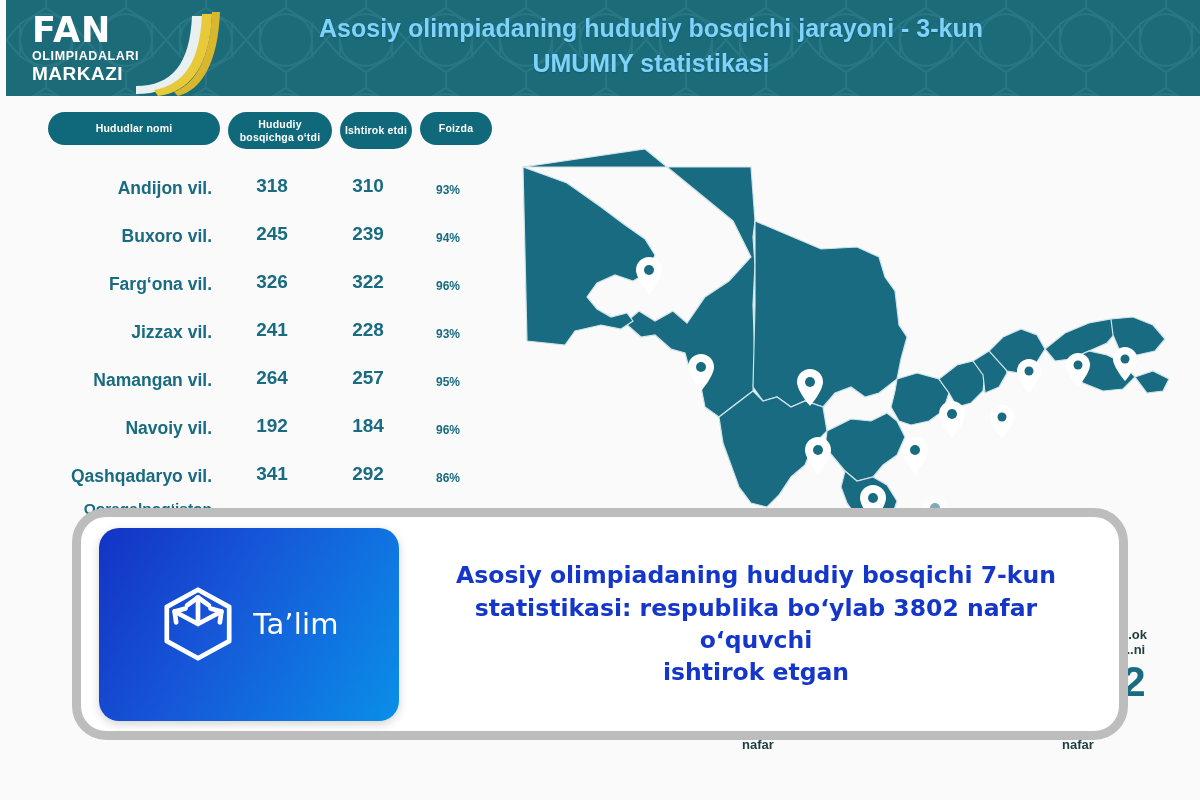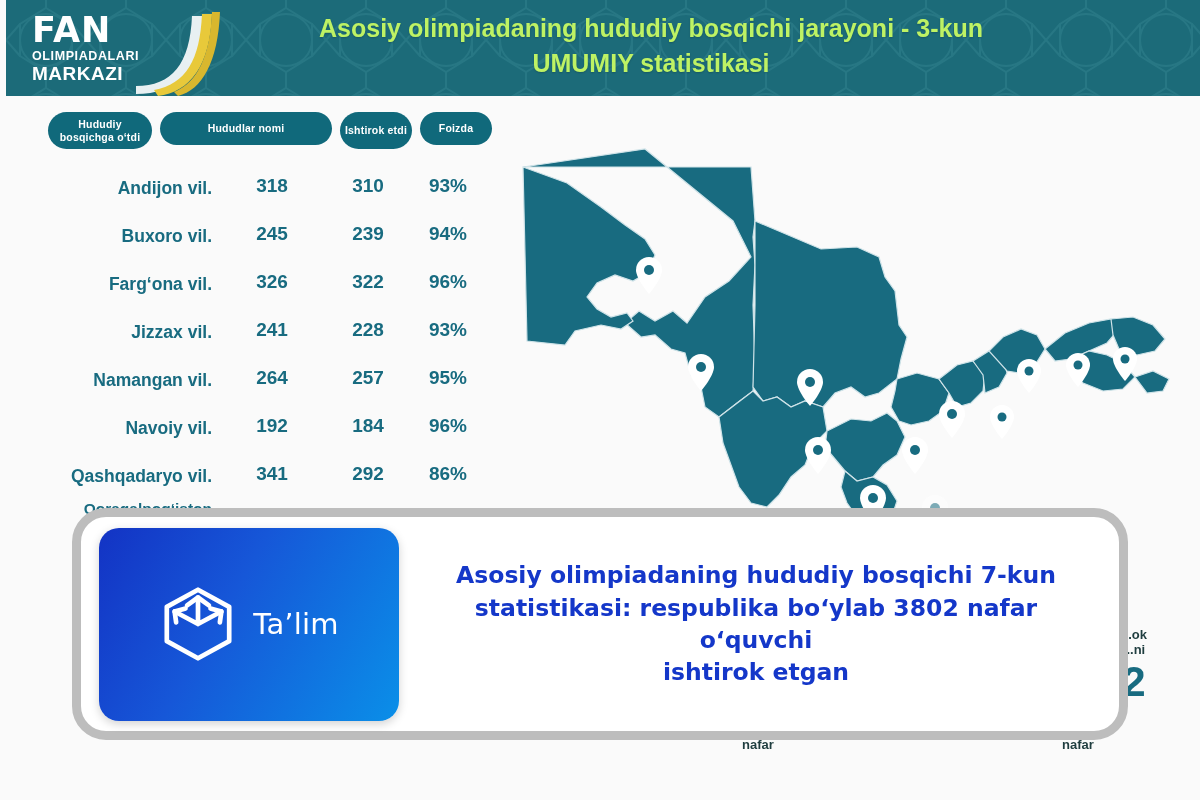--- a/index.html
+++ b/index.html
@@ -29,21 +29,21 @@
   .logo-fan {
     font-size: 35px; font-weight: bold; letter-spacing: 1px;
     font-family: "DejaVu Sans", sans-serif;
   }
   .logo-sub1 { font-size: 12.5px; font-weight: bold; letter-spacing: .6px; margin-top: 2px; }
   .logo-sub2 { font-size: 19px; font-weight: bold; letter-spacing: .5px; margin-top: 1px; }
   .logo-swoosh { position: absolute; left: 96px; top: 2px; width: 92px; height: 86px; }
 
   .header-title {
     position: absolute; left: 210px; top: 11px; width: 870px;
-    text-align: center; color: #bef264;
+    text-align: center; color: #7dd3fc;
     font-size: 25px; font-weight: bold; line-height: 1.38;
     text-shadow: 0 1px 2px rgba(0,0,0,.18);
   }
   .header-title .l2 { display: block; }
 
   
   .table-zone { position: absolute; left: 48px; top: 112px; width: 460px; }
   .thead { display: flex; align-items: stretch; gap: 8px; }
   .th {
     background: #10697b; color: #ffffff; border-radius: 20px;
@@ -54,21 +54,21 @@
   .th.c0 { width: 172px; height: 33px; }
   .th.c1 { width: 104px; height: 37px; }
   .th.c2 { width: 72px;  height: 37px; }
   .th.c3 { width: 72px;  height: 33px; }
 
   .trow { display: flex; align-items: flex-end; height: 48px; }
   .td { color: #186b80; font-weight: bold; }
   .td.name { width: 172px; text-align: right; padding-right: 8px; font-size: 17.5px; line-height: 1.05; }
   .td.v1   { width: 104px; text-align: center; font-size: 19px; }
   .td.v2   { width: 72px;  text-align: center; font-size: 19px; margin-left: 8px;}
-  .td.v3   { width: 72px;  text-align: center; font-size: 19px; margin-left: 8px;}
+  .td.v3   { width: 72px;  text-align: center; font-size: 12px; margin-left: 8px;}
   .td.name.two { font-size: 15.5px; line-height: 1.02; }
 
   
   .map-zone { position: absolute; left: 505px; top: 125px; width: 690px; height: 400px; }
   .map-zone svg { width: 100%; height: 100%; display: block; }
 
   
   .right-stat {
     position: absolute; right: 6px; top: 628px; width: 120px;
     text-align: center; z-index: 2;
@@ -241,22 +241,22 @@
         <g opacity=".55">
             <path d="M430 370 a13 13 0 0 1 13 13 c0 9 -13 24 -13 24 c0 0 -13 -15 -13 -24 a13 13 0 0 1 13 -13 z"></path>
             <circle cx="430" cy="383" r="5" fill="#186b80"></circle>
           </g>
       </g>
     </svg>
   </div>
 
   <div class="table-zone">
     <div class="thead">
+      <div class="th c0">Hududlar nomi</div>
       <div class="th c1">Hududiy bosqichga o‘tdi</div>
-      <div class="th c0">Hududlar nomi</div>
       <div class="th c2">Ishtirok etdi</div>
       <div class="th c3">Foizda</div>
     </div>
 
     <div>
       <div class="trow">
         <div class="td name">Andijon vil.</div>
         <div class="td v1">318</div>
         <div class="td v2">310</div>
         <div class="td v3">93%</div>

